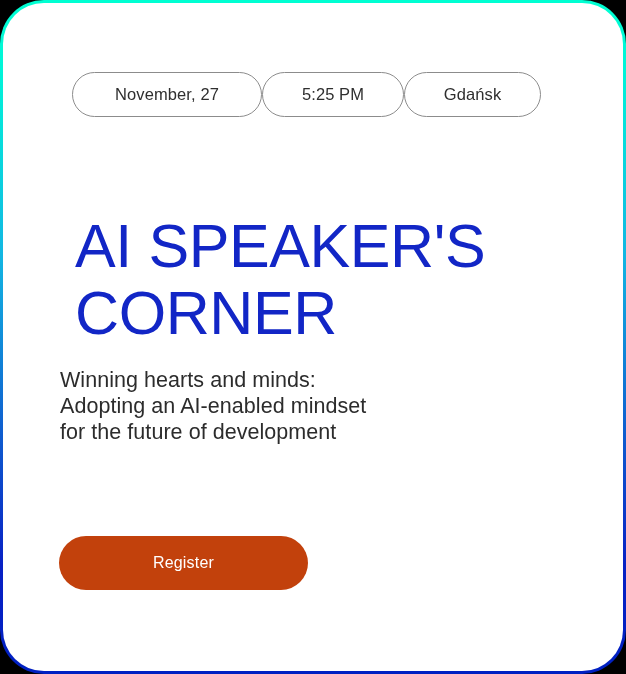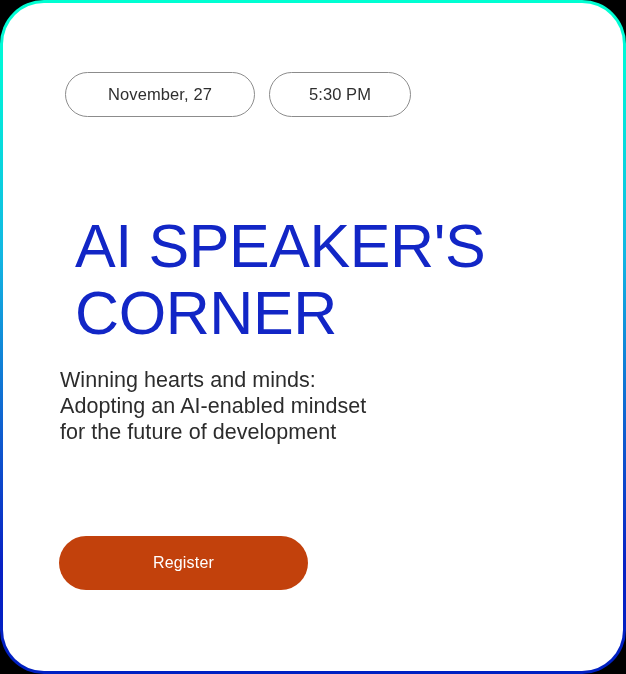--- a/index.html
+++ b/index.html
@@ -41,25 +41,24 @@
     height: 100%;
     background: #FFFFFF;
     border-radius: 41px;
     overflow: hidden;
   }
 
   
   .meta-row {
     position: absolute;
     top: 69px;
-    left: 62px;
+    left: 69px;
     display: flex;
     flex-direction: row;
     align-items: center;
-    gap: 14px;
   }
 
   .meta-pill {
     box-sizing: border-box;
     height: 45px;
     min-width: 132px;
     padding: 0 22px;
     border: 1px solid #8C8C8C;
     border-radius: 999px;
     background: #FFFFFF;
@@ -129,21 +128,22 @@
   }
 </style>
 </head>
 <body>
 
 <div class="event-card">
   <div class="card-inner">
 
     <div class="meta-row">
       <div class="meta-pill pill-date">November, 27</div>
-      <div class="meta-pill pill-time">5:30 PM</div>
+      <div class="meta-pill pill-time">5:25 PM</div>
+      <div class="meta-pill pill-place">Gdańsk</div>
     </div>
 
     <h1 class="card-title">AI SPEAKER'S CORNER</h1>
 
     <p class="card-subtitle">Winning hearts and minds:
 Adopting an AI-enabled mindset
 for the future of development</p>
 
     <button class="cta-button">Register</button>
 

